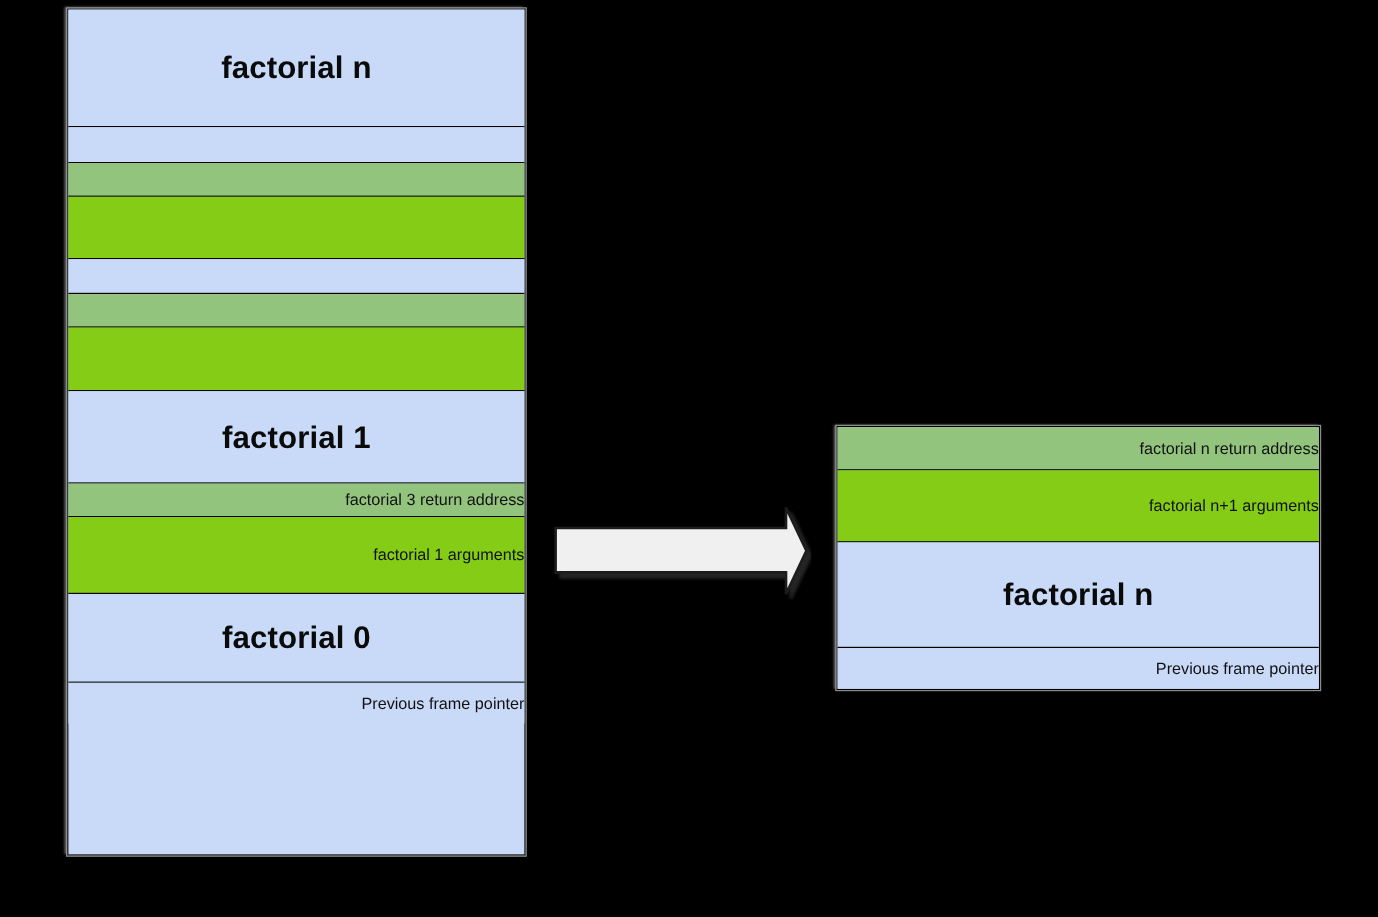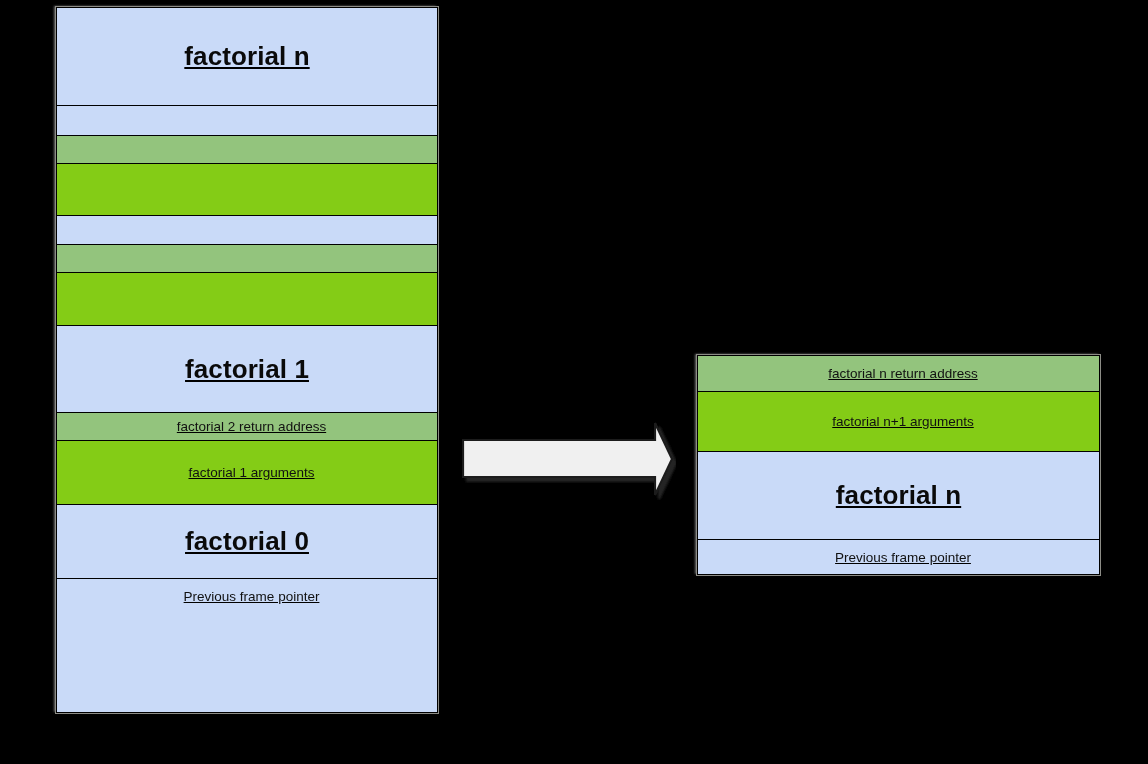--- a/index.html
+++ b/index.html
@@ -18,21 +18,20 @@
 
   
   .stack {
     position: absolute;
     box-sizing: border-box;
     border: 1px solid #000000;
     box-shadow: 3px 3px 3px rgba(0,0,0,0.55),
                 -2px -1px 2px rgba(130,130,130,0.85);
     outline: 1px solid #8c8c86;
     background: #c9daf8;
-    text-decoration: underline;
   }
   
   .stack::before {
     content: "";
     position: absolute;
     left: -4px; top: -4px;
     width: calc(100% + 6px);
     height: calc(100% + 6px);
     background: #8a8a84;
     z-index: -1;
@@ -54,21 +53,21 @@
   
   .row.big {
     justify-content: center;
     font-size: 26px;
     font-weight: bold;
     color: #0a0a0a;
     letter-spacing: 0.1px;
   }
   
   .row.small {
-    justify-content: center;
+    justify-content: flex-end;
     padding-left: 9px;
     font-size: 13.5px;
     font-weight: normal;
     color: #111111;
   }
   .row.empty { }
 
   
   #left-stack {
     left: 56px;
@@ -100,25 +99,25 @@
 <div id="left-stack" class="stack">
     <div class="row blue big" style="height: 98px;">
       <span>factorial n</span>
     </div>
     <div class="row blue empty" style="height: 30px;"></div>
     <div class="row green empty" style="height: 28px;"></div>
     <div class="row yellow empty" style="height: 52px;"></div>
     <div class="row blue empty" style="height: 29px;"></div>
     <div class="row green empty" style="height: 28px;"></div>
     <div class="row yellow empty" style="height: 53px;"></div>
-    <div class="row blue big" style="height: 87px;">
+    <div class="row blue big" style="height: 77px;">
       <span>factorial 1</span>
     </div>
     <div class="row green small" style="height: 28px;">
-      <span>factorial 2 return address</span>
+      <span>factorial 3 return address</span>
     </div>
     <div class="row yellow small" style="height: 64px;">
       <span>factorial 1 arguments</span>
     </div>
     <div class="row blue big" style="height: 74px;">
       <span>factorial 0</span>
     </div>
     <div class="row blue small" style="height: 34px;">
       <span>Previous frame pointer</span>
     </div>

